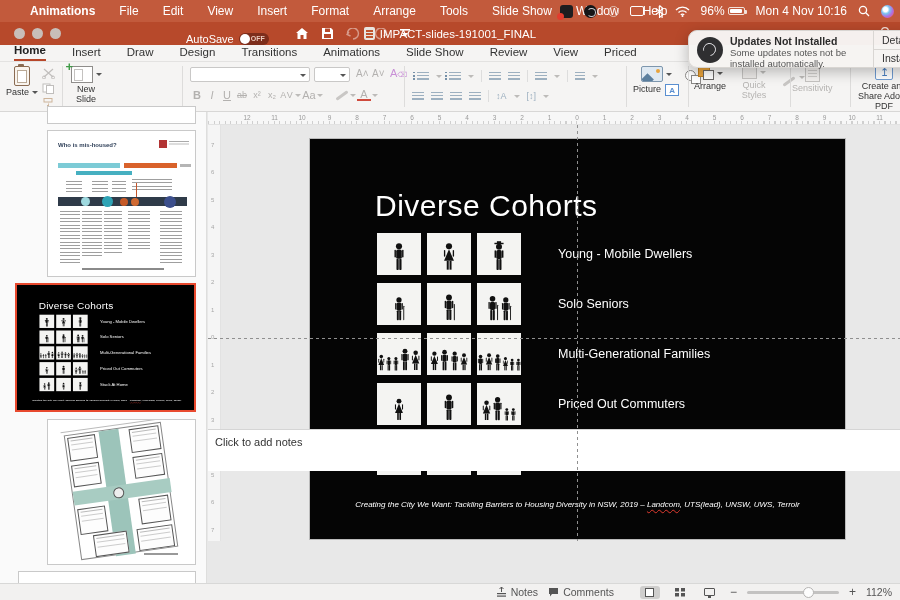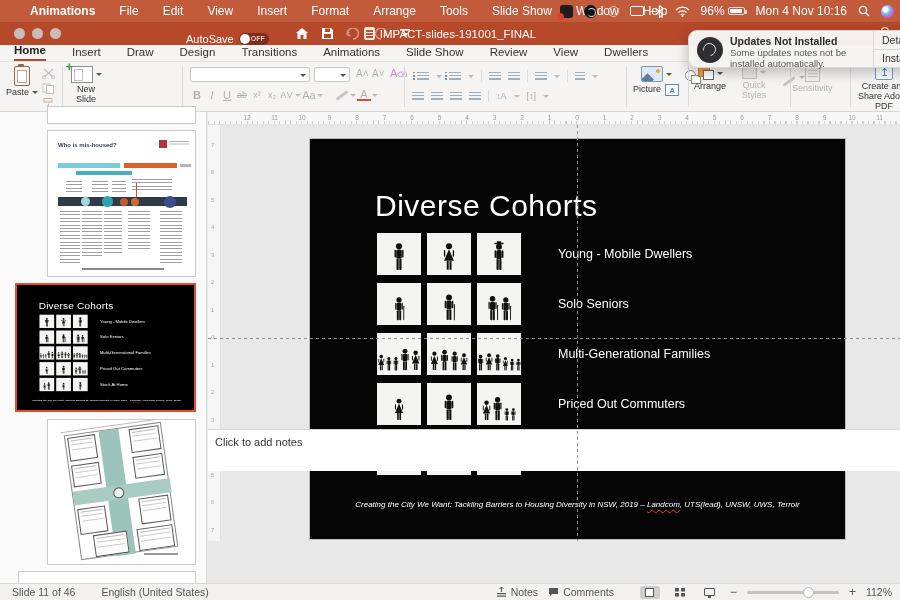--- a/index.html
+++ b/index.html
@@ -273,21 +273,21 @@
 <div class="tabrow" id="tabrow">
     <span class="rtab active">Home</span>
     <span class="rtab">Insert</span>
     <span class="rtab">Draw</span>
     <span class="rtab">Design</span>
     <span class="rtab">Transitions</span>
     <span class="rtab">Animations</span>
     <span class="rtab">Slide Show</span>
     <span class="rtab">Review</span>
     <span class="rtab">View</span>
-    <span class="rtab">Dwellers</span>
+    <span class="rtab">Priced</span>
   </div>
 
 <div class="ribbon">
 
   <div class="rgroup" style="left:6px; display:flex; gap:4px;">
     <div class="bigbtn">
       <span class="clipboard"></span>
       <span style="display:flex;align-items:center;gap:3px;">
           <span class="lbl">Paste</span>
           <span class="chev"></span>
@@ -1248,24 +1248,20 @@
       <div class="guide-h"></div>
     </div>
   </div>
 </div>
 
 <div class="notesbar">
   <span class="ph">Click to add notes</span>
 </div>
 
 <div class="statusbar">
-  <div class="sb-left">
-    <span>Slide 11 of 46</span>
-    <span>English (United States)</span>
-  </div>
   <div class="sb-right">
     <span class="sb-ic">
       <svg width="11" height="10" viewBox="0 0 11 10">
           <path d="M5.5 0 L5.5 5 M3.5 2 L5.5 0 L7.5 2" stroke="#555" fill="none"></path>
           <rect x="1" y="6" width="9" height="1.2" fill="#555"></rect>
           <rect x="1" y="8.5" width="9" height="1.2" fill="#555"></rect>
         </svg>
       <span>Notes</span>
     </span>
     <span class="sb-ic">

